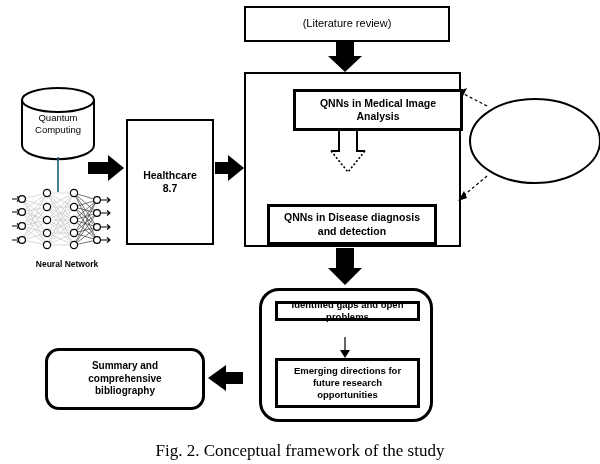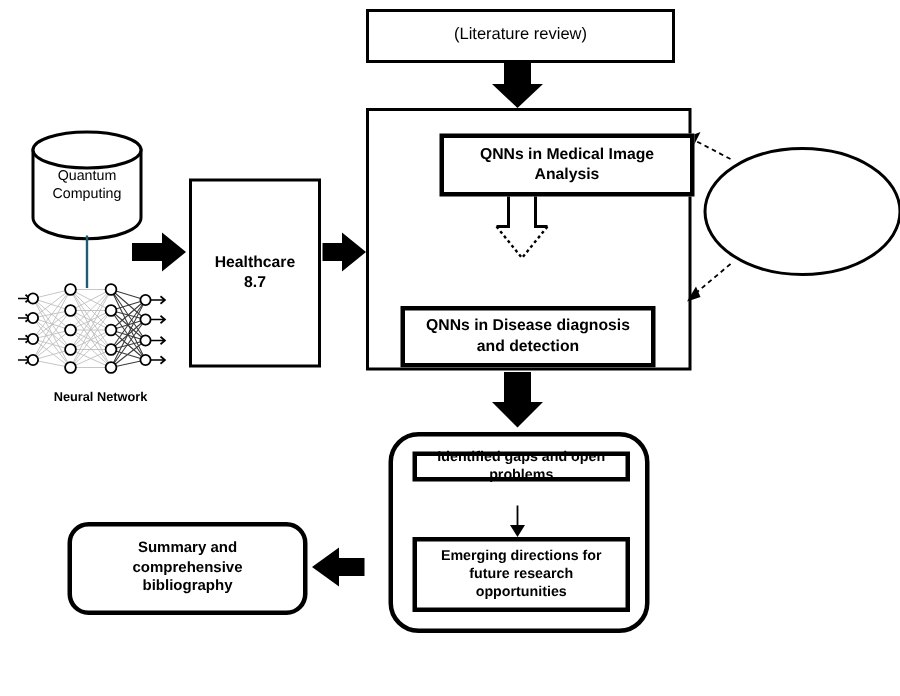--- a/index.html
+++ b/index.html
@@ -198,14 +198,18 @@
 
   <div class="abs box thick" style="left:275px; top:358px; width:145px; height:50px; font-size:9.5px; font-weight:bold; padding:0 4px;">
     <span>Emerging directions for future research opportunities</span>
   </div>
 
   <div class="abs box rounded thick" style="left:45px; top:348px; width:160px; height:62px; font-size:10px; font-weight:bold;
               padding:0 12px; border-radius:14px;">
     <span>Summary and comprehensive bibliography</span>
   </div>
 
+  <div class="lbl" style="left:0px; top:440px; width:600px; font-size:17px;
+              font-family:'Liberation Serif', serif; color:#000;">
+    <span>Fig. 2. Conceptual framework of the study</span>
+  </div>
 
 </div>
 
 </body></html>

